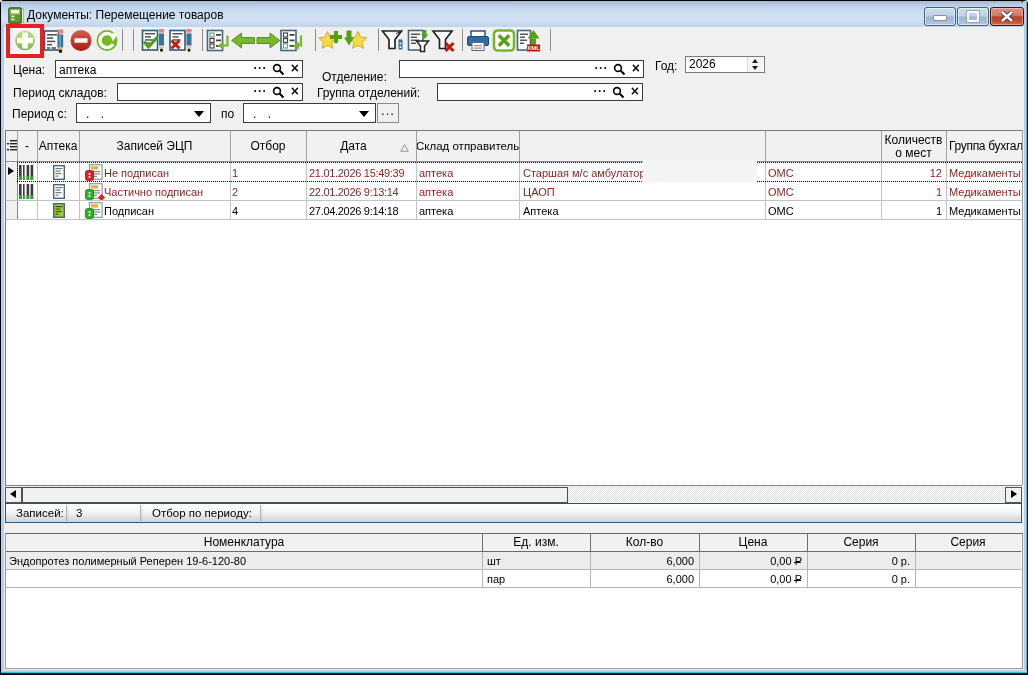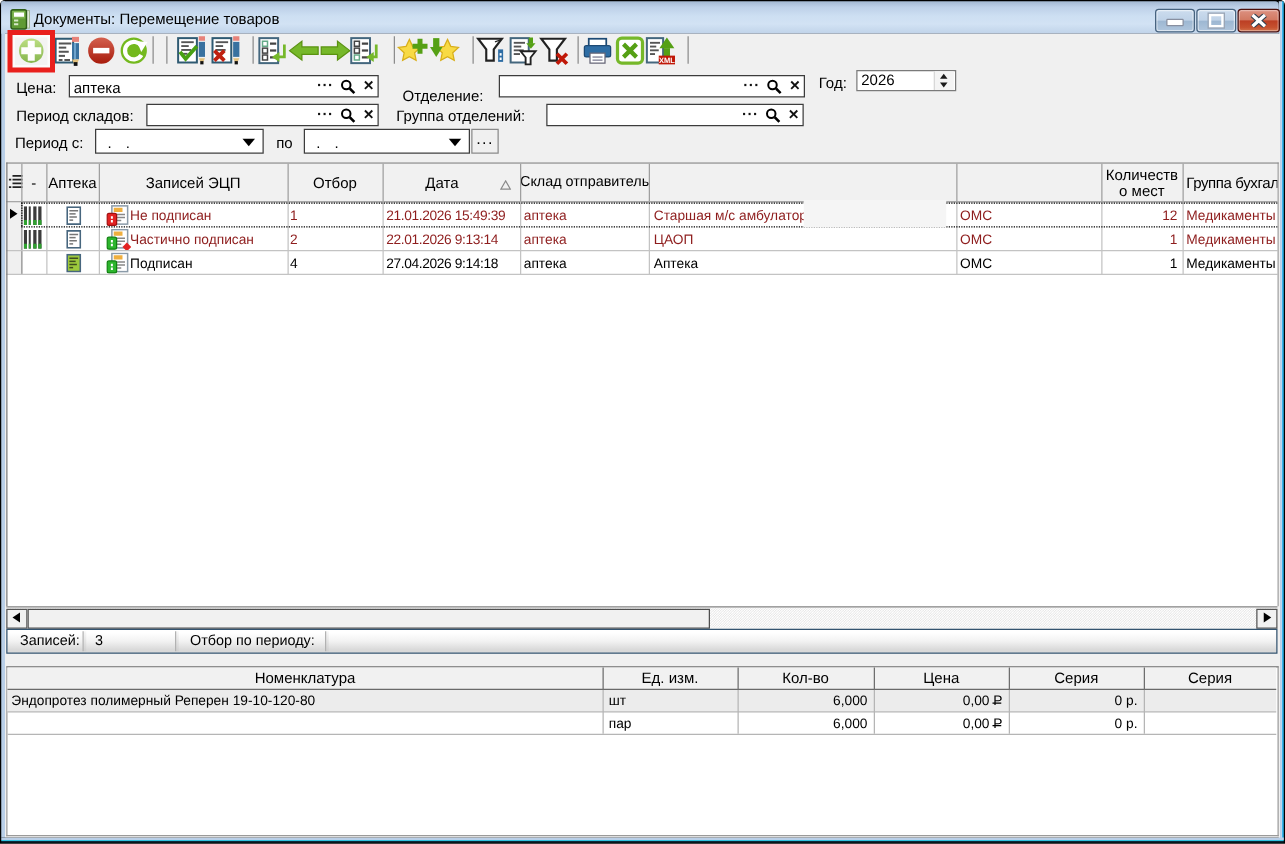--- a/index.html
+++ b/index.html
@@ -491,21 +491,21 @@
     <div class="abs bgl" style="left:801px;top:0;width:1px;height:18px"></div>
     <div class="abs bgl" style="left:909px;top:0;width:1px;height:18px"></div>
     <div class="abs" style="left:0;top:18px;width:1015px;height:17px;background:#ececec"></div>
     <div class="abs bgl2" style="left:0;top:35px;width:1015px;height:1px"></div>
     <div class="abs bgl2" style="left:0;top:53px;width:1015px;height:1px"></div>
     <div class="abs bgl2" style="left:476px;top:18px;width:1px;height:35px"></div>
     <div class="abs bgl2" style="left:584px;top:18px;width:1px;height:35px"></div>
     <div class="abs bgl2" style="left:693px;top:18px;width:1px;height:35px"></div>
     <div class="abs bgl2" style="left:801px;top:18px;width:1px;height:35px"></div>
     <div class="abs bgl2" style="left:909px;top:18px;width:1px;height:35px"></div>
-    <div class="bcell" style="left:3px;top:21px">Эндопротез полимерный Реперен 19-10-120-80</div>
+    <div class="bcell" style="left:3px;top:21px">Эндопротез полимерный Реперен 19-6-120-80</div>
     <div class="bcell" style="left:481px;top:21px">шт</div>
     <div class="bcell num" style="left:584px;top:21px;width:104px">6,000</div>
     <div class="bcell num" style="left:693px;top:21px;width:103px">0,00 <span class="rub">Р<i></i></span></div>
     <div class="bcell num" style="left:801px;top:21px;width:103px">0 р.</div>
     <div class="bcell" style="left:481px;top:39px">пар</div>
     <div class="bcell num" style="left:584px;top:39px;width:104px">6,000</div>
     <div class="bcell num" style="left:693px;top:39px;width:103px">0,00 <span class="rub">Р<i></i></span></div>
     <div class="bcell num" style="left:801px;top:39px;width:103px">0 р.</div>
   </div>
 

